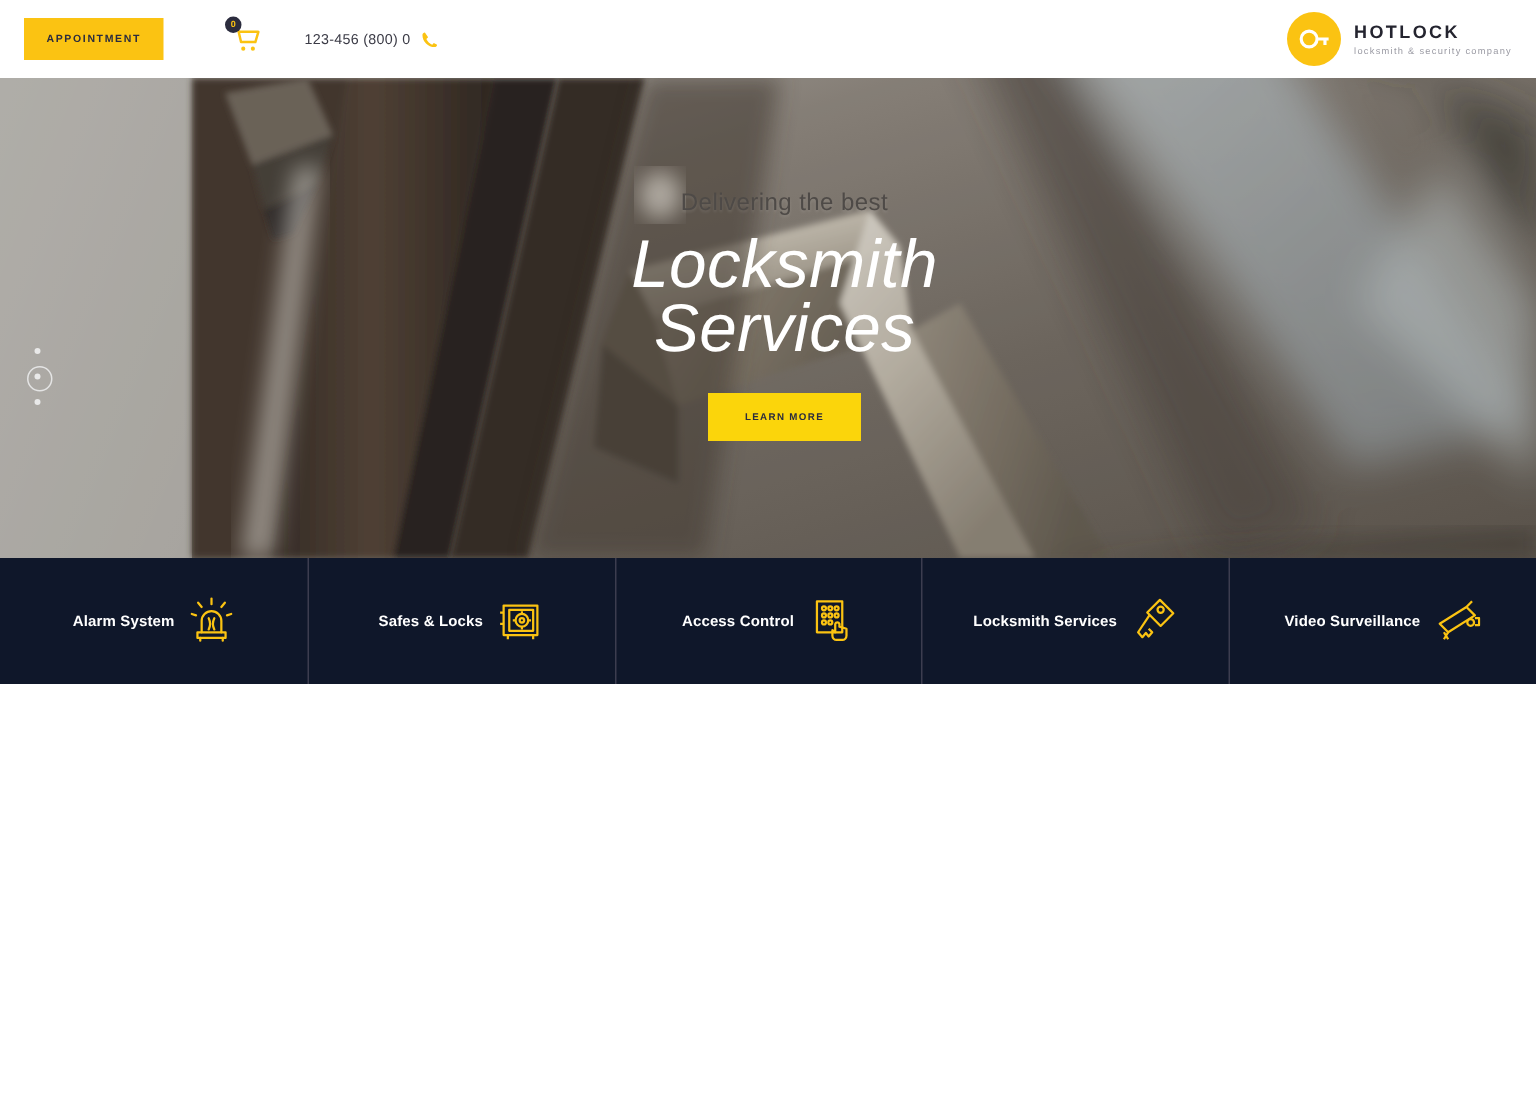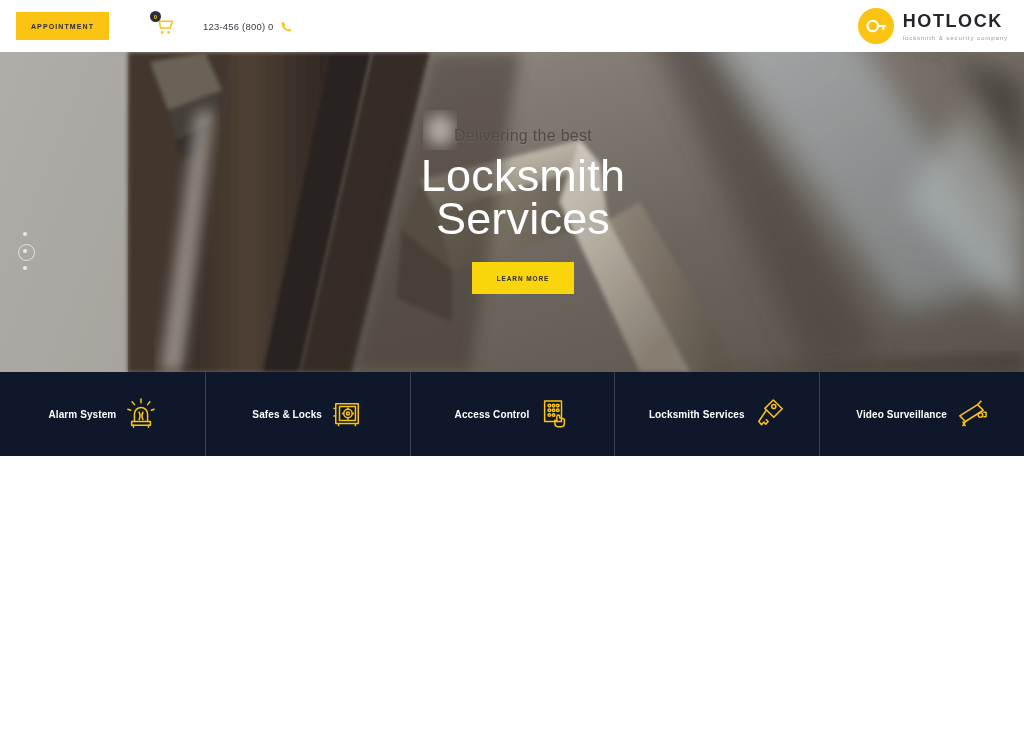--- a/index.html
+++ b/index.html
@@ -42,41 +42,41 @@
   }
   .mainnav a.active{ color:#fbc312; }
   .logo{
     position:absolute; right:16px; top:8px;
     display:flex; align-items:center; gap:9px; cursor:pointer;
   }
   .logo-mark{
     width:36px; height:36px; border-radius:50%; background:#fbc312;
     display:flex; align-items:center; justify-content:center; flex:0 0 36px;
   }
-  .logo-name{ font-size:18px; font-weight:bold; color:#24242f; letter-spacing:1.6px; line-height:1; }
+  .logo-name{ font-size:12px; font-weight:bold; color:#24242f; letter-spacing:1.6px; line-height:1; }
   .logo-tag{ font-size:6.2px; color:#9a9aa3; letter-spacing:.85px; margin-top:4px; }
 
   
   .hero{
     position:absolute; left:0; top:52px; width:1024px; height:320px;
     overflow:hidden; background:#6a6158;padding-left:35px;
   }
   .hero-bg{ position:absolute; inset:0; }
   .hero-content{
     position:absolute; left:0; top:0; width:1024px; height:320px;
     display:flex; flex-direction:column; align-items:center; justify-content:flex-start;
     padding-top:75px;
   }
   .hero-sub{
     color:#4e4a47; font-size:16px; letter-spacing:.3px; font-weight:400;
     margin-left:22px; text-shadow:0 1px 2px rgba(255,255,255,.12);
   }
   .hero-title{
     color:#ffffff; font-size:45px; line-height:43px; font-weight:300;
-    text-align:center; margin-top:9px; margin-left:22px; letter-spacing:.2px;
+    text-align:center; margin-top:9px; margin-left:22px; letter-spacing:.2px;font-style:italic;
   }
   .hero-btn{
     margin-top:22px; margin-left:22px; width:102px; height:32px; background:#fbd50b;
     color:#2b2c3e; font-size:6.5px; font-weight:bold; letter-spacing:.9px;
     display:flex; align-items:center; justify-content:center;
     border:none; cursor:pointer; font-family:"Liberation Sans", sans-serif;
   }
   .slider-dots{
     position:absolute; left:17px; top:180px; width:16px;
     display:flex; flex-direction:column; align-items:center; gap:13px; z-index:5;

